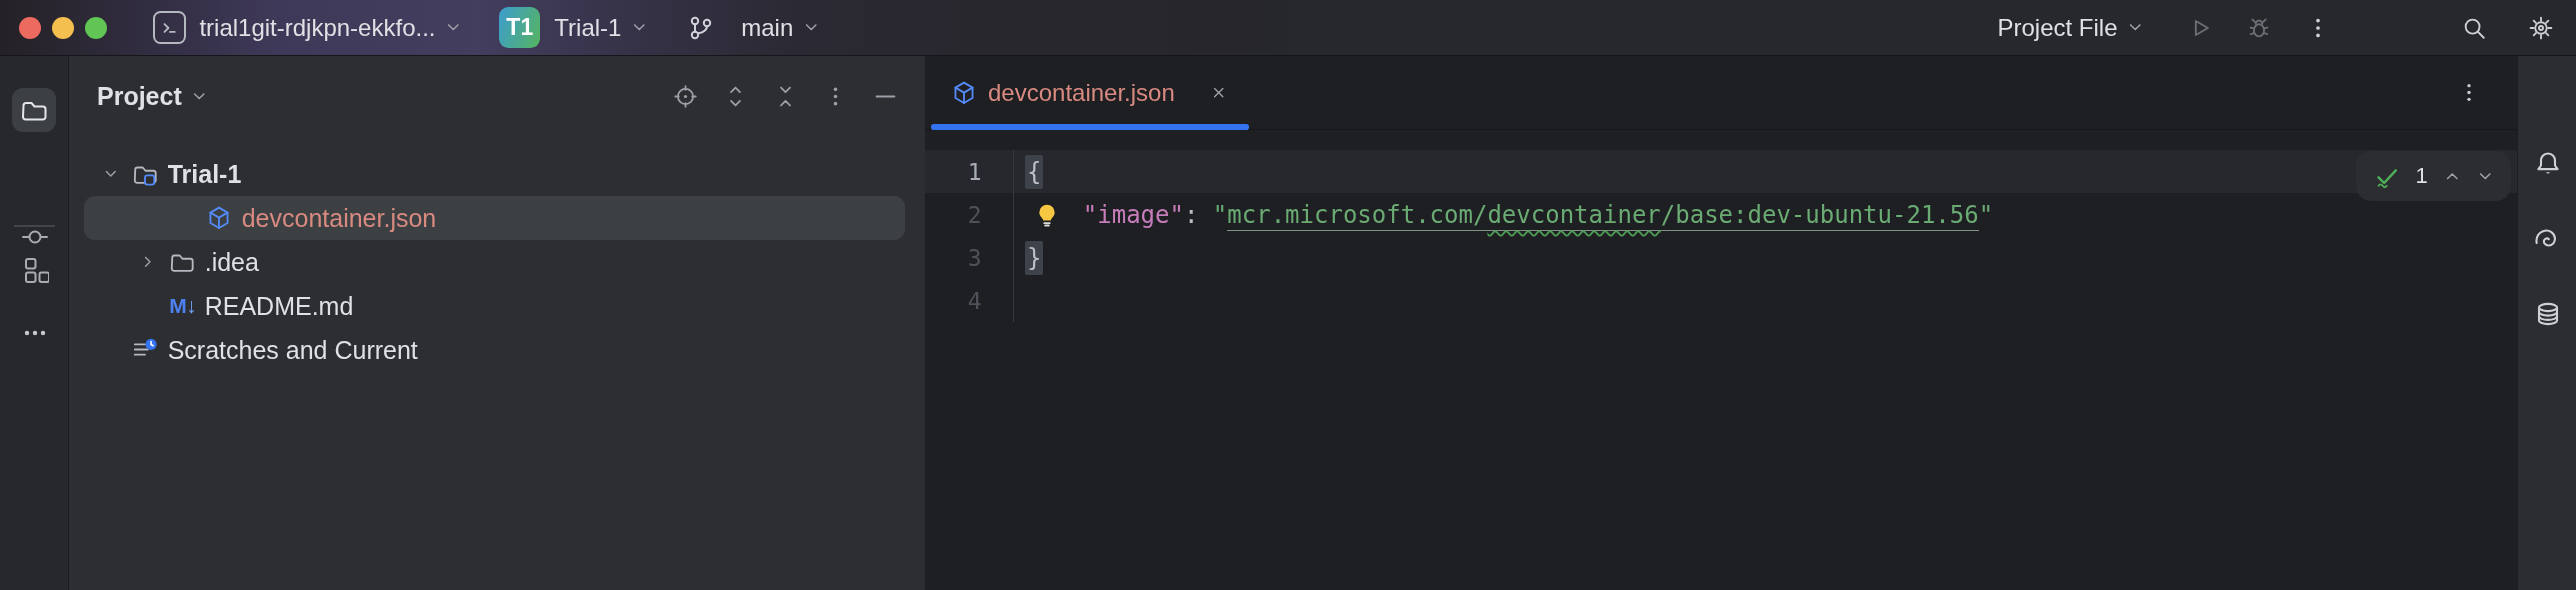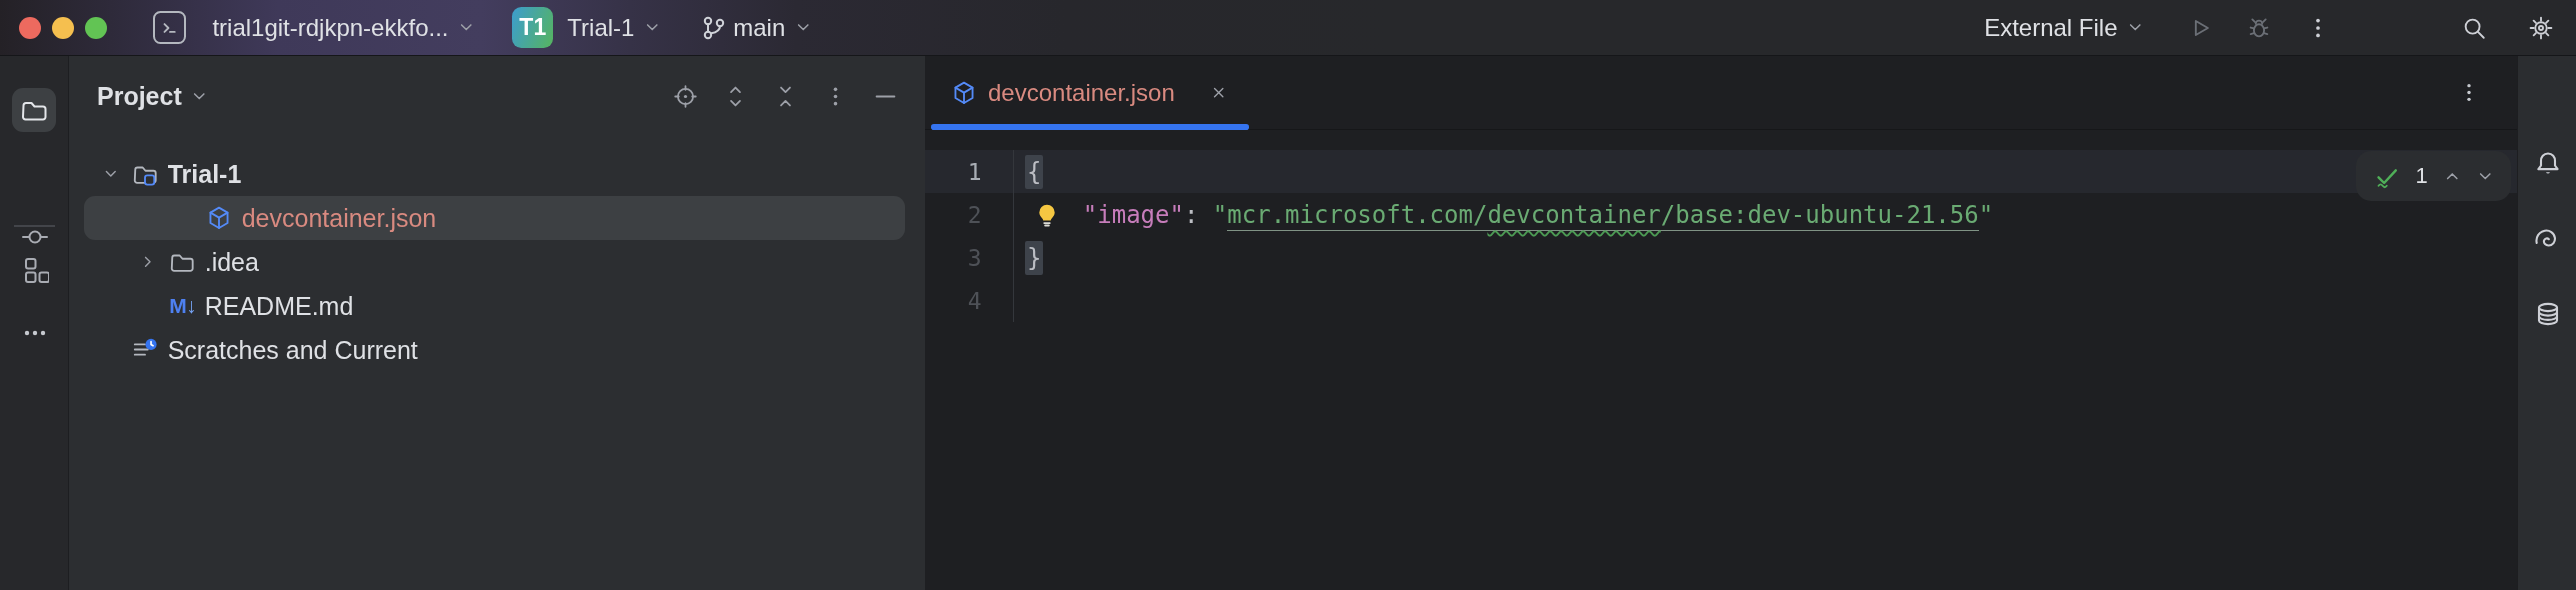--- a/index.html
+++ b/index.html
@@ -114,21 +114,21 @@
     <span class="tl-max"></span>
   </div>
 
   <div class="tb-group" style="margin-left:46px">
     <span class="term-ic">
         <svg viewBox="0 0 28 28">
           <polyline points="7,9 12,14 7,19"></polyline>
           <line x1="14" y1="19" x2="20" y2="19"></line>
         </svg>
       </span>
-    <span class="tb-label" style="margin-left:26px">trial1git-rdjkpn-ekkfo...</span>
+    <span class="tb-label" style="margin-left:13px">trial1git-rdjkpn-ekkfo...</span>
     <span class="chev">
         <svg viewBox="0 0 24 24">
           <polyline points="6,9 12,15 18,9"></polyline>
         </svg>
       </span>
   </div>
 
   <div class="tb-group" style="margin-left:37px">
     <span class="t1-badge">T1</span>
     <span class="tb-label" style="margin-left:14px">Trial-1</span>
@@ -142,31 +142,31 @@
   <div class="tb-group" style="margin-left:39px">
     <span class="branch-ic">
         <svg viewBox="0 0 28 28">
           <circle cx="8" cy="7" r="3.2"></circle>
           <circle cx="8" cy="21" r="3.2"></circle>
           <circle cx="20" cy="9" r="3.2"></circle>
           <line x1="8" y1="10.2" x2="8" y2="17.8"></line>
           <path d="M20 12.2 C20 17 16 18.4 11.2 19.2"></path>
         </svg>
       </span>
-    <span class="tb-label" style="margin-left:5px">main</span>
+    <span class="tb-label" style="margin-left:26px">main</span>
     <span class="chev">
         <svg viewBox="0 0 24 24">
           <polyline points="6,9 12,15 18,9"></polyline>
         </svg>
       </span>
   </div>
 
   <div class="tb-right">
     <div class="tb-group">
-      <span class="tb-label">External File</span>
+      <span class="tb-label">Project File</span>
       <span class="chev">
           <svg viewBox="0 0 24 24">
             <polyline points="6,9 12,15 18,9"></polyline>
           </svg>
         </span>
     </div>
     <span class="tb-btn dim" style="margin-left:37px">
         <svg viewBox="0 0 28 28">
           <polygon points="9.5,6.5 22.5,14 9.5,21.5"></polygon>
         </svg>

